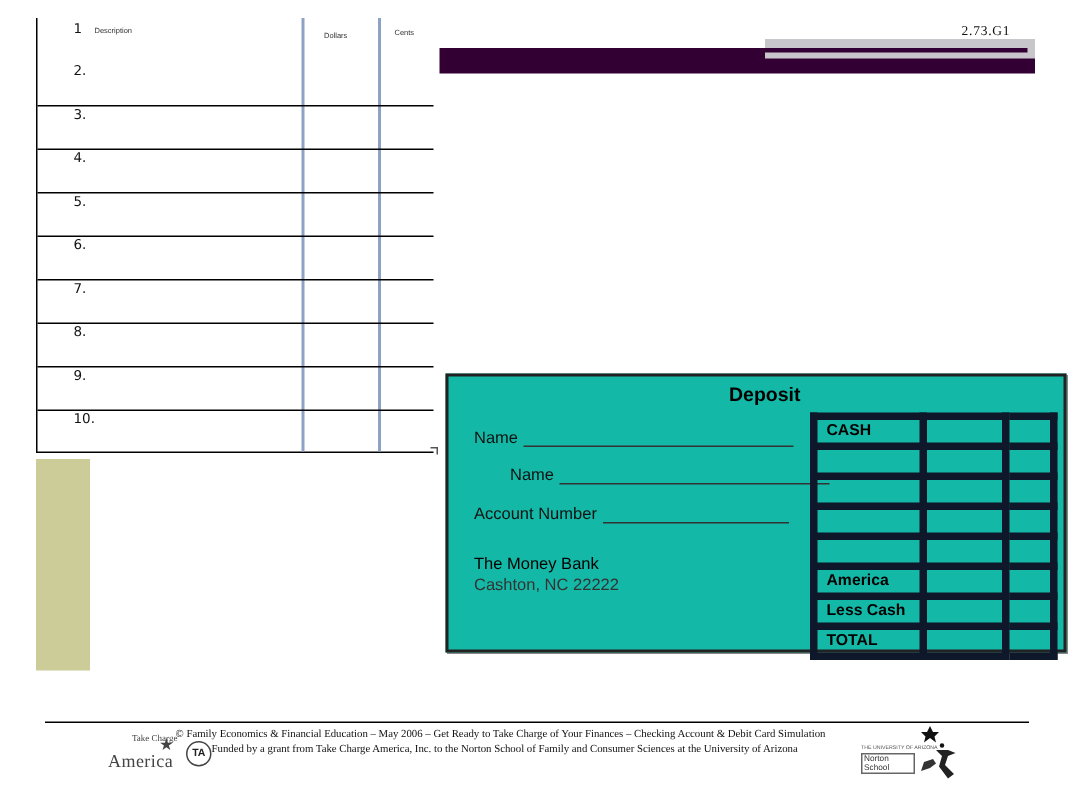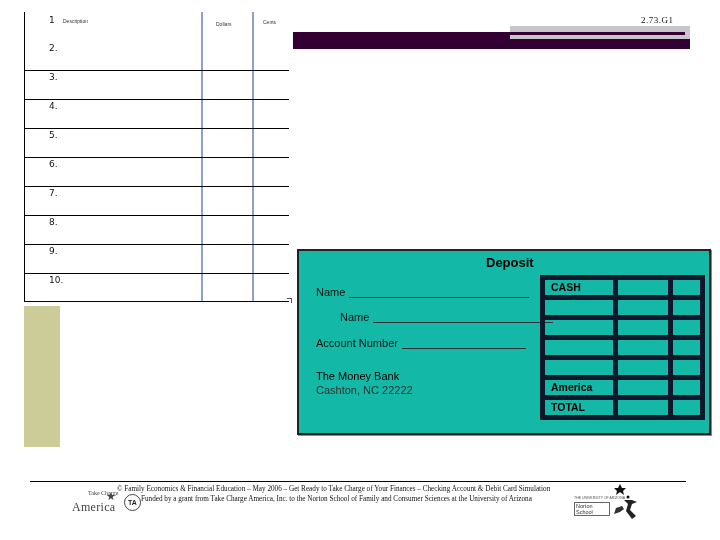--- a/index.html
+++ b/index.html
@@ -214,20 +214,25 @@
       <td class="c1"></td>
       <td class="c2"></td>
       <td class="c3"></td>
     </tr>
     <tr>
       <td class="c1">America</td>
       <td class="c2"></td>
       <td class="c3"></td>
     </tr>
     <tr>
+      <td class="c1">Less Cash</td>
+      <td class="c2"></td>
+      <td class="c3"></td>
+    </tr>
+    <tr>
       <td class="c1">TOTAL</td>
       <td class="c2"></td>
       <td class="c3"></td>
     </tr>
   </tbody>
     </table>
 </div>
 
 <div class="footer-rule"></div>
 <div class="footer-text">

